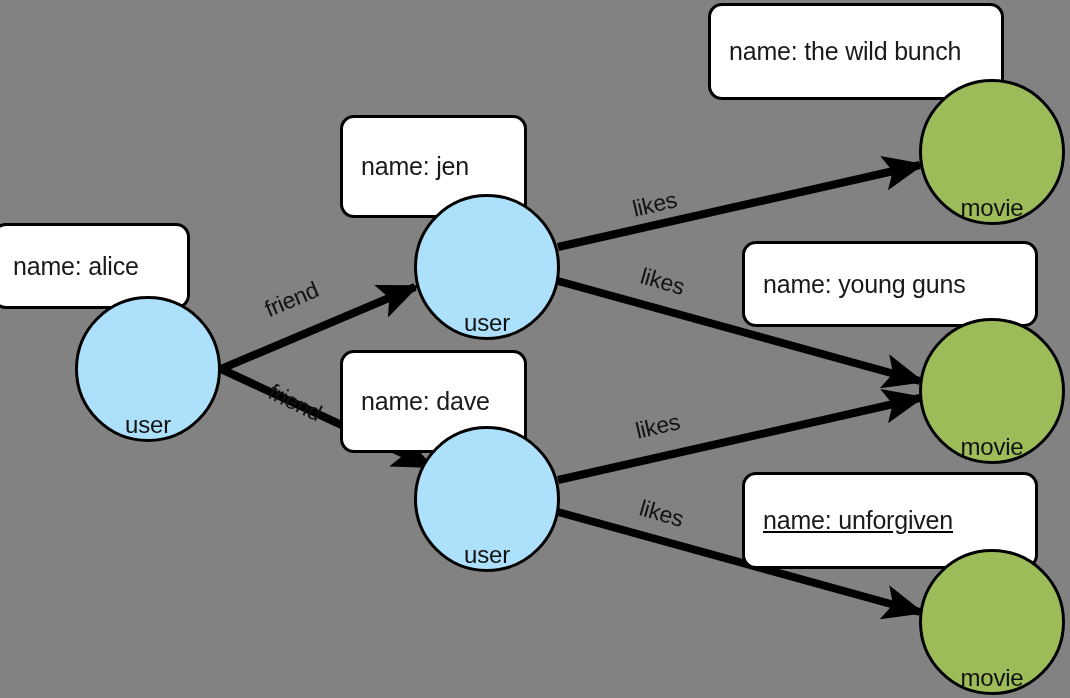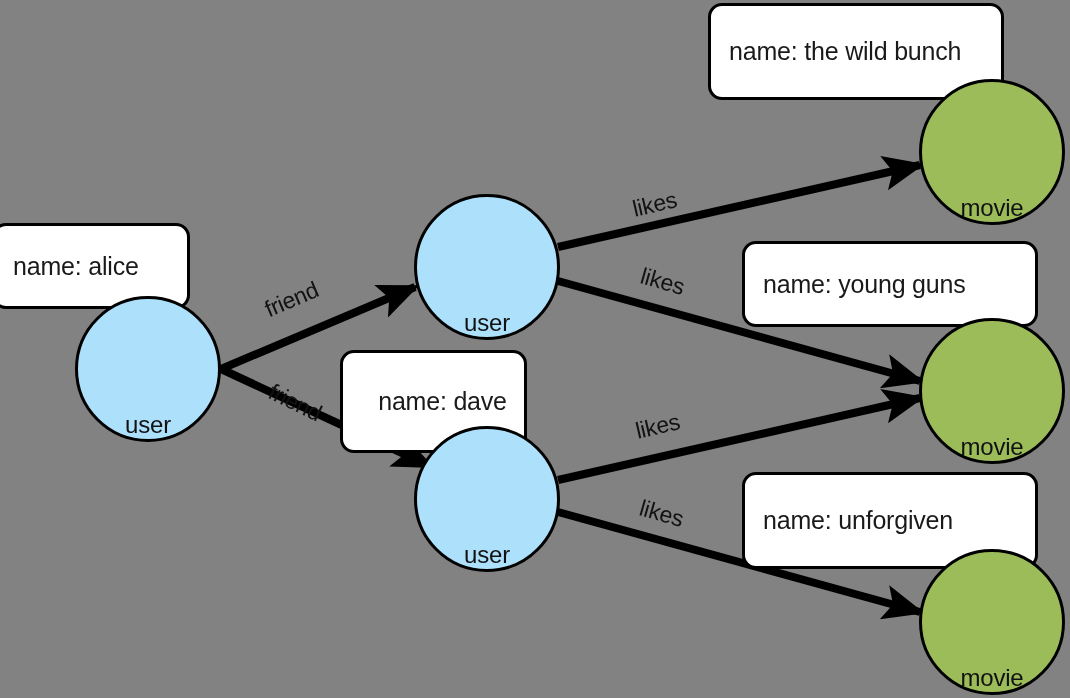--- a/index.html
+++ b/index.html
@@ -84,30 +84,33 @@
         <line x1="558" y1="247" x2="920" y2="165" stroke="#000000" stroke-width="8" marker-end="url(#arrowhead)"></line>
         <line x1="558" y1="281" x2="920" y2="381" stroke="#000000" stroke-width="8" marker-end="url(#arrowhead)"></line>
         <line x1="558" y1="480" x2="920" y2="398" stroke="#000000" stroke-width="8" marker-end="url(#arrowhead)"></line>
         <line x1="558" y1="512" x2="920" y2="612" stroke="#000000" stroke-width="8" marker-end="url(#arrowhead)"></line>
       </g>
   </svg>
 
   <div class="prop-box" style="left: -8px; top: 223px; width: 198px; height: 86px;">
     <span class="prop-text">name: alice</span>
   </div>
-  <div class="prop-box" style="left: 340px; top: 350px; width: 187px; height: 103px; justify-content: center;">
+  <div class="prop-box" style="left: 340px; top: 115px; width: 187px; height: 103px;">
+    <span class="prop-text">name: jen</span>
+  </div>
+  <div class="prop-box" style="left: 340px; top: 350px; width: 187px; height: 103px;">
     <span class="prop-text">name: dave</span>
   </div>
   <div class="prop-box" style="left: 708px; top: 3px; width: 296px; height: 97px;">
     <span class="prop-text">name: the wild bunch</span>
   </div>
   <div class="prop-box" style="left: 742px; top: 241px; width: 296px; height: 86px;">
     <span class="prop-text">name: young guns</span>
   </div>
-  <div class="prop-box" style="left: 742px; top: 472px; width: 296px; height: 97px;">
+  <div class="prop-box" style="left: 742px; top: 472px; width: 296px; height: 97px; text-decoration: underline;">
     <span class="prop-text">name: unforgiven</span>
   </div>
 
   <div class="node user" style="left: 75px; top: 296px; width: 146px; height: 146px; background: rgb(172, 224, 251);">
     <span class="node-label">user</span>
   </div>
   <div class="node user" style="left: 414px; top: 194px; width: 146px; height: 146px; background: rgb(172, 224, 251);">
     <span class="node-label">user</span>
   </div>
   <div class="node user" style="left: 414px; top: 426px; width: 146px; height: 146px; background: rgb(172, 224, 251);">

